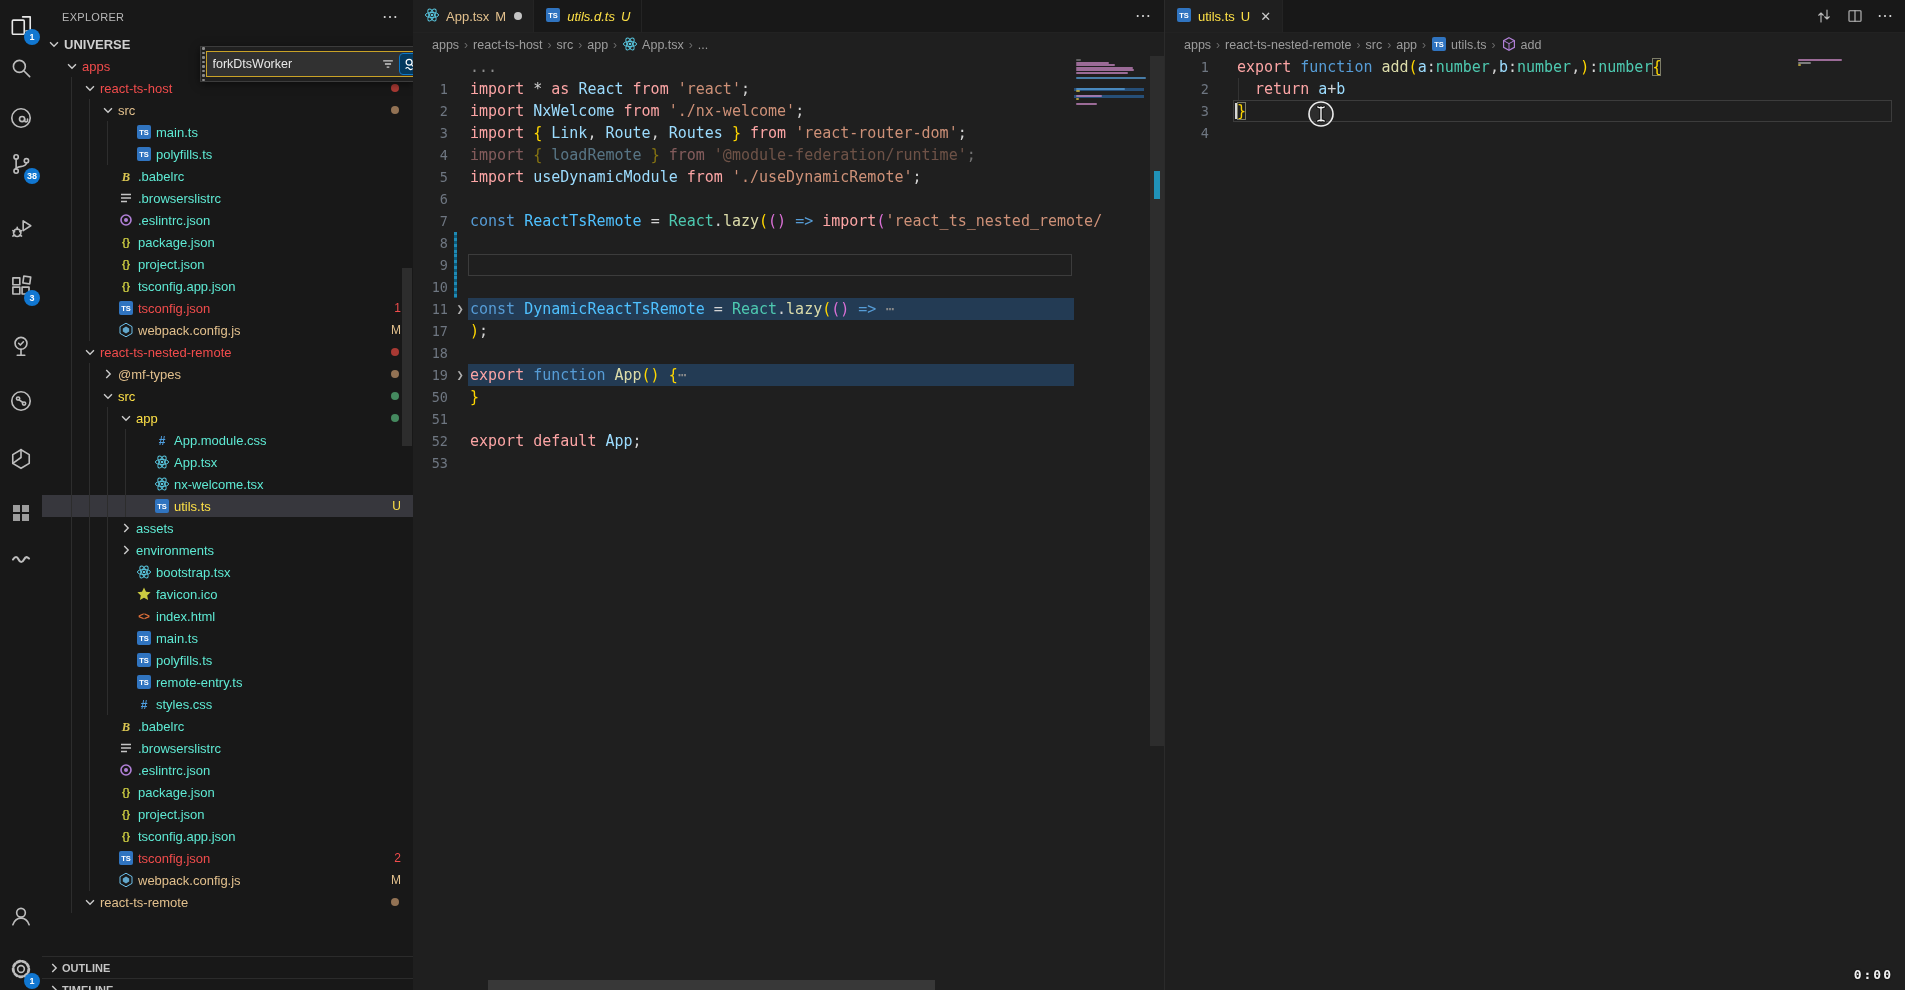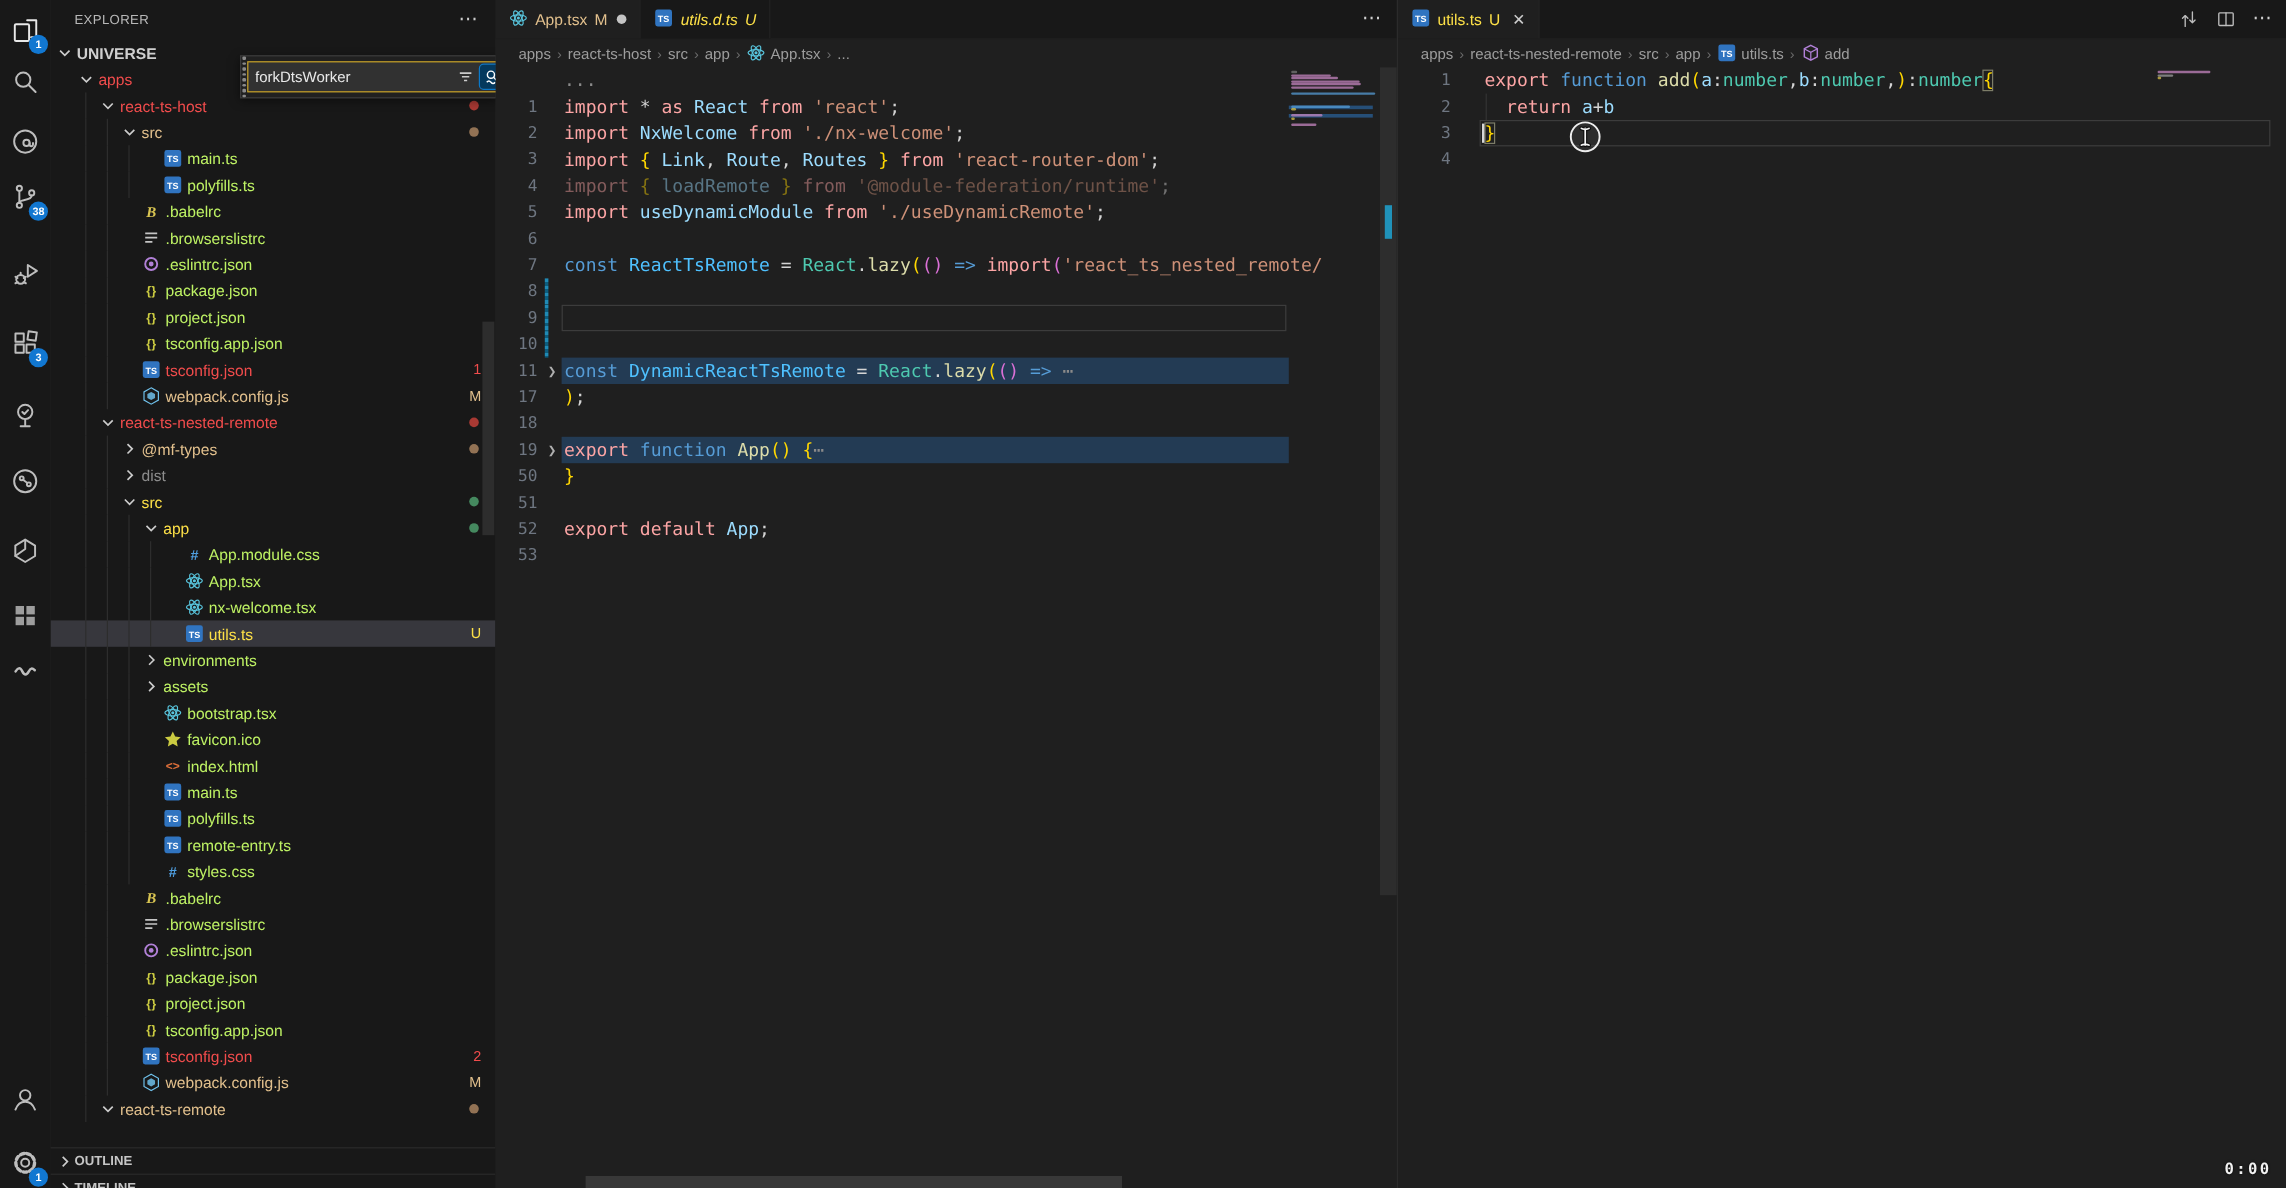--- a/index.html
+++ b/index.html
@@ -16,21 +16,21 @@
   .sb-header{height:33px;display:flex;align-items:center;justify-content:space-between;padding:0 14px 0 20px;text-align:right;}
   .sb-title{font-size:11px;color:#b8b8b8;letter-spacing:.3px;}
   .more-dots{color:#cccccc;font-size:16px;letter-spacing:1px;cursor:pointer;line-height:10px;}
   .tree{position:absolute;left:0;right:0;top:33px;height:924px;overflow:hidden;}
   .trow{position:relative;height:22px;display:flex;align-items:center;font-size:13px;cursor:pointer;white-space:nowrap;}
   .trow.sel{background:#37373d;}
   .t-ind{flex:0 0 auto;height:22px;}
   .twisty{flex:0 0 16px;display:flex;align-items:center;justify-content:center;color:#cccccc;}
   .ficon{flex:0 0 20px;display:flex;align-items:center;justify-content:center;}
   .tlabel{margin-left:2px;}
-  .c-def{color:#bef264}.c-err{color:#f14c4c}.c-mod{color:#e2c08d}.c-new{color:#fde047}.c-ign{color:#8c8c8c}
+  .c-def{color:#5eead4}.c-err{color:#f14c4c}.c-mod{color:#e2c08d}.c-new{color:#fde047}.c-ign{color:#8c8c8c}
   .c-root{color:#cfcfcf;font-weight:700;}
   .t-badge{margin-left:auto;margin-right:12px;font-size:12px;}
   .t-dot{margin-left:auto;margin-right:14px;width:8px;height:8px;border-radius:4px;opacity:.85;}
   .guide{position:absolute;top:0;bottom:0;width:1px;background:#2d2d2d;}
   .sb-scroll{position:absolute;right:1px;top:268px;width:10px;height:178px;background:rgba(121,121,121,.22);}
   .sec-row{position:absolute;left:0;right:0;height:22px;border-top:1px solid #2b2b2b;display:flex;align-items:center;
            font-size:11px;font-weight:700;color:#c5c5c5;cursor:pointer;background:#181818;}
   .sec-row .twisty{margin-left:4px;}
   
   .findw{position:absolute;left:158px;top:46px;width:212px;height:34px;background:#202020;border:1px solid #3c3c3c;
@@ -391,31 +391,20 @@
           </span>
           <span class="tlabel c-mod">@mf-types</span>
           <span class="t-dot" style="background:#a8825f"></span>
         </div>
         <div class="trow">
           <span class="guide" style="left:29px"></span>
           <span class="guide" style="left:47px"></span>
           <span class="t-ind" style="width:58px"></span>
           <span class="twisty">
             <svg width="14" height="14" viewBox="0 0 16 16" fill="none" stroke="#cccccc" stroke-width="1.6">
-              <path d="M6 3.5L10.5 8 6 12.5"></path>
-            </svg>
-          </span>
-          <span class="tlabel c-ign">dist</span>
-        </div>
-        <div class="trow">
-          <span class="guide" style="left:29px"></span>
-          <span class="guide" style="left:47px"></span>
-          <span class="t-ind" style="width:58px"></span>
-          <span class="twisty">
-            <svg width="14" height="14" viewBox="0 0 16 16" fill="none" stroke="#cccccc" stroke-width="1.6">
               <path d="M3.5 6l4.5 4.5L12.5 6"></path>
             </svg>
           </span>
           <span class="tlabel c-new">src</span>
           <span class="t-dot" style="background:#4e9e6c"></span>
         </div>
         <div class="trow">
           <span class="guide" style="left:29px"></span>
           <span class="guide" style="left:47px"></span>
           <span class="guide" style="left:65px"></span>
@@ -499,33 +488,33 @@
         <div class="trow">
           <span class="guide" style="left:29px"></span>
           <span class="guide" style="left:47px"></span>
           <span class="guide" style="left:65px"></span>
           <span class="t-ind" style="width:76px"></span>
           <span class="twisty">
             <svg width="14" height="14" viewBox="0 0 16 16" fill="none" stroke="#cccccc" stroke-width="1.6">
               <path d="M6 3.5L10.5 8 6 12.5"></path>
             </svg>
           </span>
+          <span class="tlabel c-def">assets</span>
+        </div>
+        <div class="trow">
+          <span class="guide" style="left:29px"></span>
+          <span class="guide" style="left:47px"></span>
+          <span class="guide" style="left:65px"></span>
+          <span class="t-ind" style="width:76px"></span>
+          <span class="twisty">
+            <svg width="14" height="14" viewBox="0 0 16 16" fill="none" stroke="#cccccc" stroke-width="1.6">
+              <path d="M6 3.5L10.5 8 6 12.5"></path>
+            </svg>
+          </span>
           <span class="tlabel c-def">environments</span>
-        </div>
-        <div class="trow">
-          <span class="guide" style="left:29px"></span>
-          <span class="guide" style="left:47px"></span>
-          <span class="guide" style="left:65px"></span>
-          <span class="t-ind" style="width:76px"></span>
-          <span class="twisty">
-            <svg width="14" height="14" viewBox="0 0 16 16" fill="none" stroke="#cccccc" stroke-width="1.6">
-              <path d="M6 3.5L10.5 8 6 12.5"></path>
-            </svg>
-          </span>
-          <span class="tlabel c-def">assets</span>
         </div>
         <div class="trow">
           <span class="guide" style="left:29px"></span>
           <span class="guide" style="left:47px"></span>
           <span class="guide" style="left:65px"></span>
           <span class="t-ind" style="width:76px"></span>
           <span class="twisty"></span>
           <span class="ficon">
             <svg width="16" height="16" viewBox="0 0 16 16">
               <g stroke="#58c4dc" stroke-width="1" fill="none">

